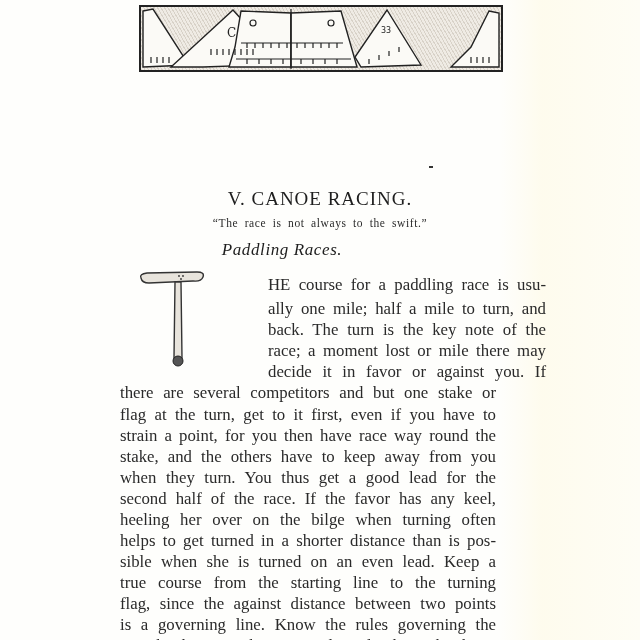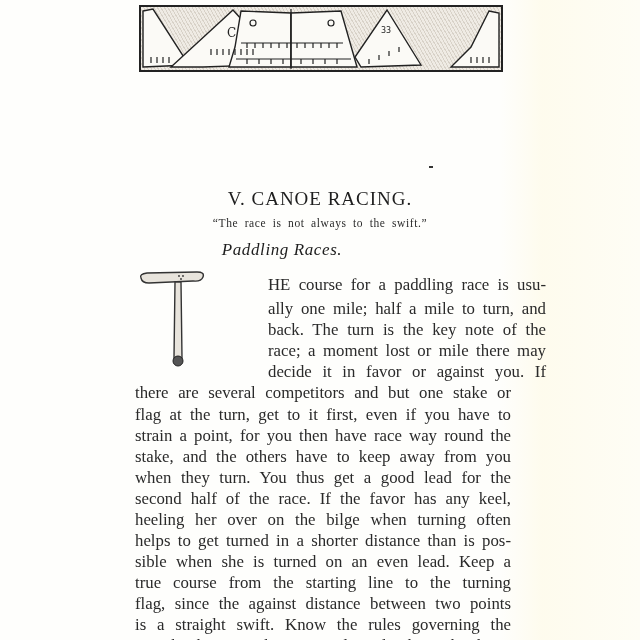--- a/index.html
+++ b/index.html
@@ -44,21 +44,21 @@
     }
     .drop-cap {
       position: absolute; left: 137px; top: 270px; width: 70px; height: 100px;
     }
     .body-line {
       position: absolute; font-size: 16.8px; line-height: 20px; white-space: nowrap;
       text-align: justify; text-align-last: justify;
       color: #2a2a2a;
     }
     .indent { left: 232px; width: 278px; margin-left: 36px; }
-    .full { left: 135px; width: 376px; }
+    .full { left: 120px; width: 376px; }
   </style>
 </head>
 <body>
 
 <div class="page-tint"></div>
 
 <div class="headpiece">
   <svg width="360" height="63" viewBox="0 0 360 63">
     <g fill="#fbfaf6" stroke="#222" stroke-width="1.4">
       <polygon points="2,4 12,2 48,58 2,60"></polygon>
@@ -148,14 +148,14 @@
 <div class="body-line full" style="top:405px">flag at the turn, get to it first, even if you have to</div>
 <div class="body-line full" style="top:426px">strain a point, for you then have race way round the</div>
 <div class="body-line full" style="top:447px">stake, and the others have to keep away from you</div>
 <div class="body-line full" style="top:468px">when they turn.  You thus get a good lead for the</div>
 <div class="body-line full" style="top:489px">second half of the race.  If the favor has any keel,</div>
 <div class="body-line full" style="top:510px">heeling her over on the bilge when turning often</div>
 <div class="body-line full" style="top:531px">helps to get turned in a shorter distance than is pos-</div>
 <div class="body-line full" style="top:552px">sible when she is turned on an even lead.  Keep a</div>
 <div class="body-line full" style="top:573px">true course from the starting line to the turning</div>
 <div class="body-line full" style="top:594px">flag, since the against distance between two points</div>
-<div class="body-line full" style="top:615px">is a straight swift.  Know the rules governing the</div>
+<div class="body-line full" style="top:615px">is a governing line.  Know the rules governing the</div>
 <div class="body-line full" style="top:636px">race by heart, to be prepared to do the right thing,</div>
 
 </body></html>

